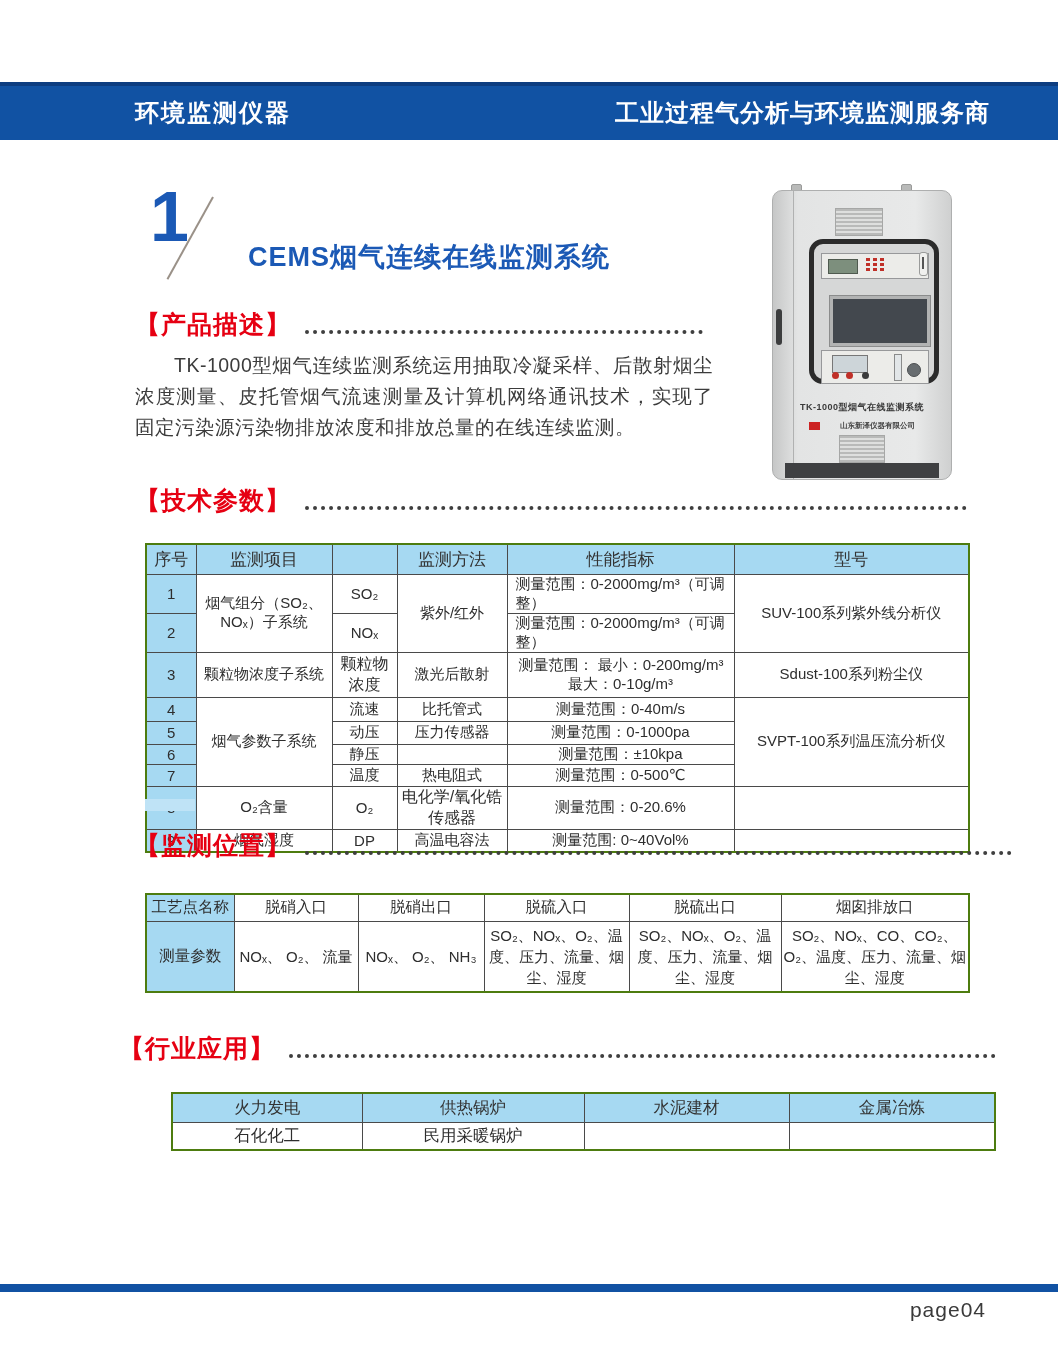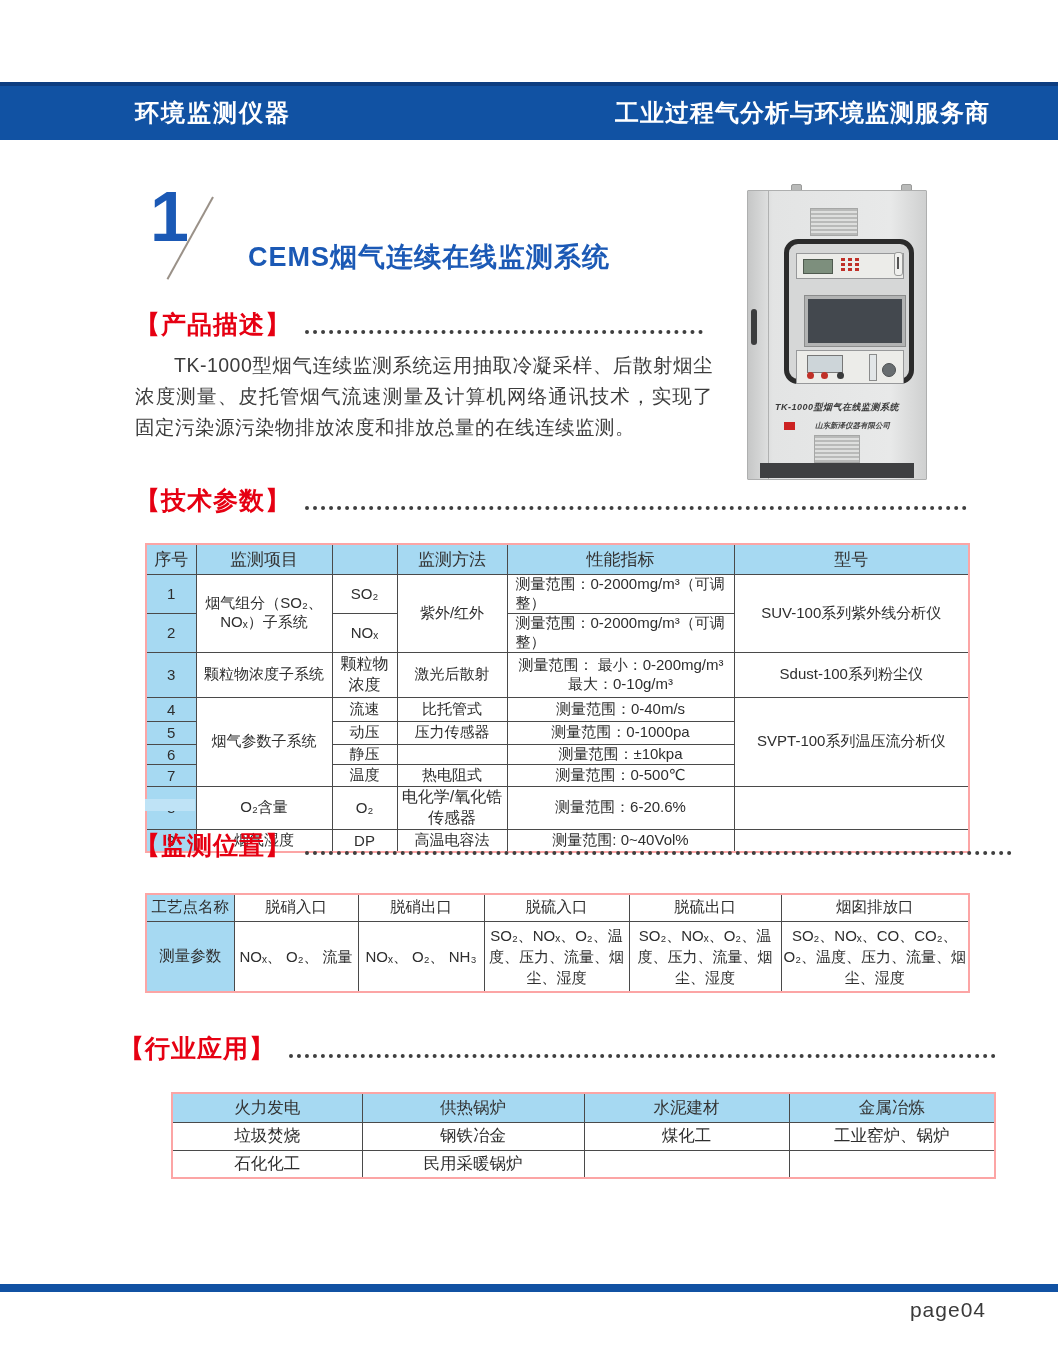--- a/index.html
+++ b/index.html
@@ -20,21 +20,21 @@
   .redhead{position:absolute;display:flex;align-items:flex-end;}
   .redhead .label{font-size:25px;font-weight:bold;color:#e60012;letter-spacing:1px;white-space:nowrap;}
   .redhead .leader{flex:1;border-bottom:4px dotted #3f3f3f;margin:0 0 7px 14px;}
 
   
   .para{position:absolute;left:135px;top:350px;width:578px;font-size:19.5px;line-height:31px;color:#3c3c3c;text-align:justify;text-indent:2em;letter-spacing:0.5px;}
 
   
   .photo{position:absolute;left:745px;top:176px;width:212px;height:318px;}
   .hook{position:absolute;top:8px;width:9px;height:9px;background:#b9bab9;border:1px solid #9a9b9a;border-radius:2px;}
-  .cab{position:absolute;left:2px;top:14px;width:178px;height:288px;background:linear-gradient(90deg,#c6c7c7,#e3e4e4 14%,#e8e9e9 80%,#cfd0d0);border:1px solid #aeafaf;border-radius:1px;font-style:italic;}
+  .cab{position:absolute;left:27px;top:14px;width:178px;height:288px;background:linear-gradient(90deg,#c6c7c7,#e3e4e4 14%,#e8e9e9 80%,#cfd0d0);border:1px solid #aeafaf;border-radius:10px;}
   .grille{position:absolute;background:repeating-linear-gradient(180deg,#b9bab9 0 2px,#dedfde 2px 4px);border:1px solid #a6a7a6;}
   .gr-top{left:62px;top:17px;width:46px;height:26px;}
   .gr-bot{left:66px;top:244px;width:44px;height:26px;}
   .doorseam{position:absolute;left:20px;top:0;width:1px;height:288px;background:#b0b1b1;}
   .handle{position:absolute;left:3px;top:118px;width:6px;height:36px;background:#3c3d3e;border-radius:3px;}
   .win{position:absolute;left:36px;top:48px;width:130px;height:145px;border:5px solid #2b2b2b;border-radius:14px;background:#d6d7d7;box-sizing:border-box;}
   .inst1{position:absolute;left:7px;top:9px;width:106px;height:24px;background:#ecece9;border:1px solid #97989a;}
   .lcd1{position:absolute;left:6px;top:5px;width:28px;height:13px;background:#7d8f7d;border:1px solid #4f5a4f;}
   .keys{position:absolute;left:44px;top:4px;width:4px;height:3px;background:#c03028;box-shadow:7px 0 #c03028,14px 0 #c03028,0 5px #c03028,7px 5px #c03028,14px 5px #c03028,0 10px #c03028,7px 10px #c03028,14px 10px #c03028;}
   .slot{position:absolute;width:7px;height:22px;background:#f0f0ee;border:1px solid #9a9b9a;border-radius:3px;top:8px;}
@@ -48,21 +48,21 @@
   .knob{position:absolute;right:7px;top:12px;width:12px;height:12px;border-radius:50%;background:#686d70;border:1px solid #4c4f51;}
   .cablabel{position:absolute;left:0;top:210px;width:100%;text-align:center;font-size:9px;font-weight:bold;color:#3a3a3a;letter-spacing:0.5px;}
   .brandrow{position:absolute;left:0;top:230px;width:100%;display:flex;justify-content:center;align-items:center;gap:20px;}
   .brandmark{width:11px;height:8px;background:#c22;position:relative;}
   .brandtext{font-size:7.5px;color:#444;font-weight:bold;}
   .base{position:absolute;left:12px;top:272px;width:154px;height:15px;background:#3f4042;}
 
   
   table{border-collapse:collapse;table-layout:fixed;position:absolute;background:#fff;}
   td,th{border:1px solid #4a4a4a;text-align:center;vertical-align:middle;font-weight:normal;overflow:hidden;padding:0 3px;box-sizing:border-box;}
-  table{border:2px solid #fca5a5;}
+  table{border:2px solid #4d7c0f;}
   th{background:#a6d9f2;font-size:17px;}
   td{font-size:15px;color:#2e2e2e;}
   .bluecell{background:#a6d9f2;}
   .small{font-size:16px;padding:0 1px;}
   .specL{text-align:left;padding-left:8px;}
 
   .tech{left:145px;top:543px;width:823px;}
   .postab{left:145px;top:893px;width:823px;}
   .postab td{font-size:15.5px;}
   .postab .params{font-size:15px;line-height:21px;padding:3px 2px;}
@@ -200,21 +200,21 @@
       <td class="bluecell">7</td>
       <td>温度</td>
       <td>热电阻式</td>
       <td>测量范围：0-500℃</td>
     </tr>
     <tr style="height:23px">
       <td class="bluecell">8</td>
       <td>O₂含量</td>
       <td>O₂</td>
       <td class="small">电化学/氧化锆传感器</td>
-      <td>测量范围：6-20.6%</td>
+      <td>测量范围：0-20.6%</td>
       <td></td>
     </tr>
     <tr style="height:23px">
       <td class="bluecell">9</td>
       <td>烟气湿度</td>
       <td>DP</td>
       <td>高温电容法</td>
       <td>测量范围: 0~40Vol%</td>
       <td></td>
     </tr>
@@ -269,26 +269,20 @@
         <col style="width:206px">
       </colgroup>
     <tbody>
         <tr style="height:29px">
       <th>火力发电</th>
       <th>供热锅炉</th>
       <th>水泥建材</th>
       <th>金属冶炼</th>
     </tr>
     <tr>
-      <td>垃圾焚烧</td>
-      <td>钢铁冶金</td>
-      <td>煤化工</td>
-      <td>工业窑炉、锅炉</td>
-    </tr>
-    <tr>
       <td>石化化工</td>
       <td>民用采暖锅炉</td>
       <td></td>
       <td></td>
     </tr>
   </tbody>
     </table>
 
   <div class="footline"></div>
   <div class="pagenum">page04</div>

